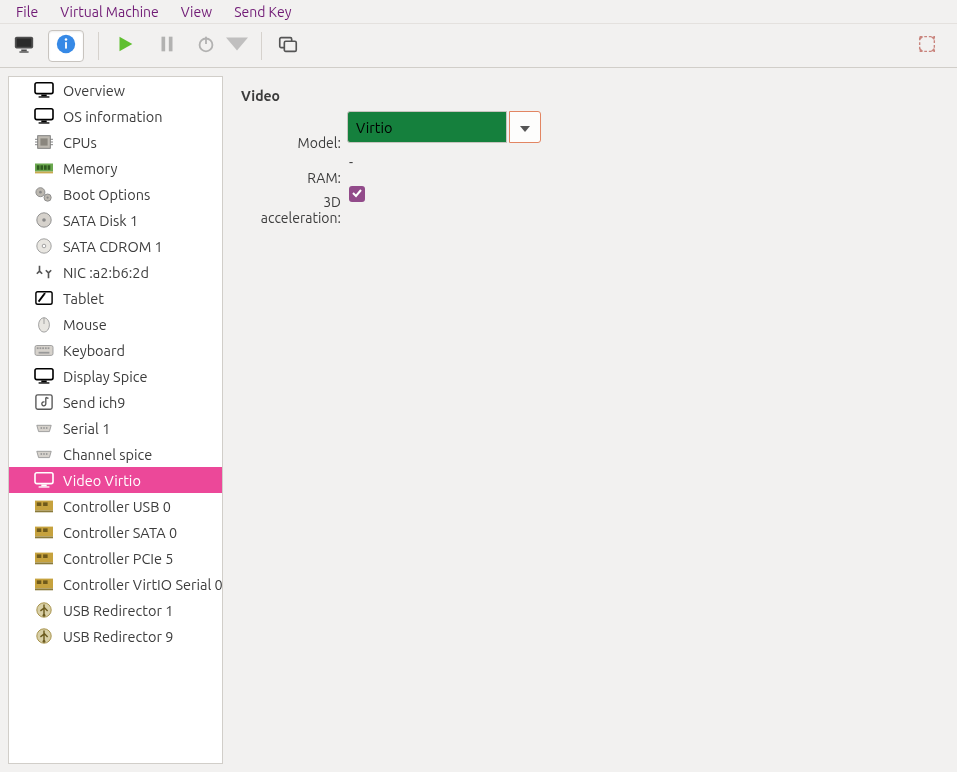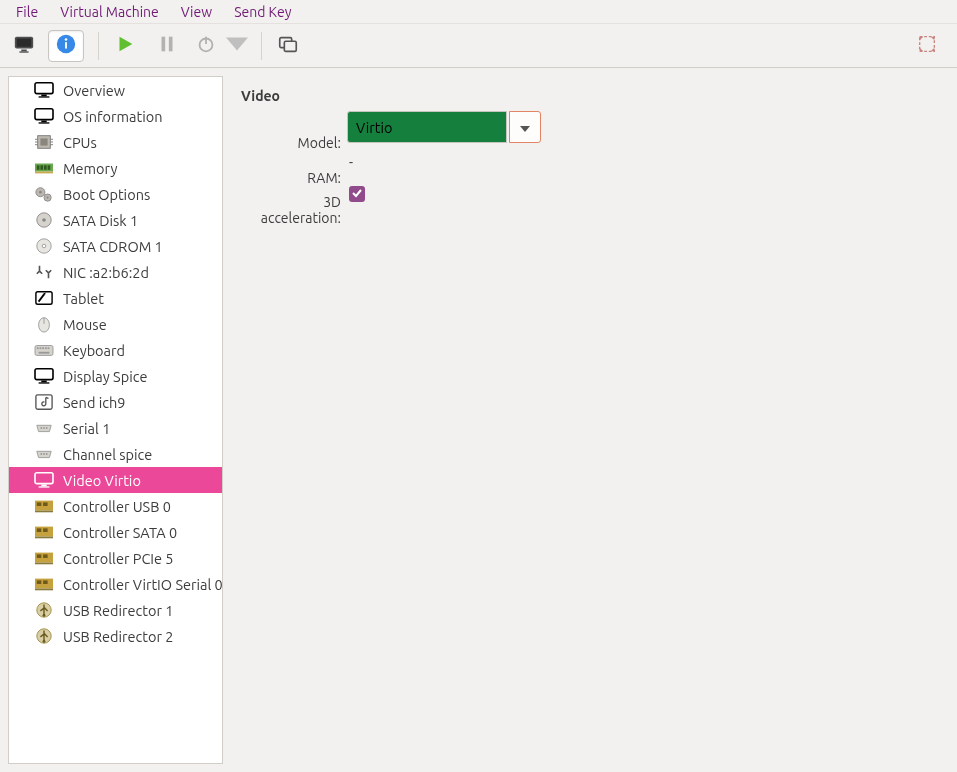--- a/index.html
+++ b/index.html
@@ -502,21 +502,21 @@
     </div>
 
     <div class="side-item">
       <span class="side-icon">
           <svg viewBox="0 0 24 20">
             <circle cx="12" cy="10" r="8" fill="#d8cfa6" stroke="#a08a3e"></circle>
             <path d="M12 4 v12 M12 8 l-4 3 M12 7 l4 4" stroke="#6b5a1e" stroke-width="1.6" fill="none"></path>
             <circle cx="12" cy="16" r="1.6" fill="#6b5a1e"></circle>
           </svg>
         </span>
-      <span class="side-label">USB Redirector 2</span>
+      <span class="side-label">USB Redirector 9</span>
     </div>
 
   </div>
 
   <div class="content">
 
 
     <div class="pane">
       <div class="section-title">Video</div>
 

